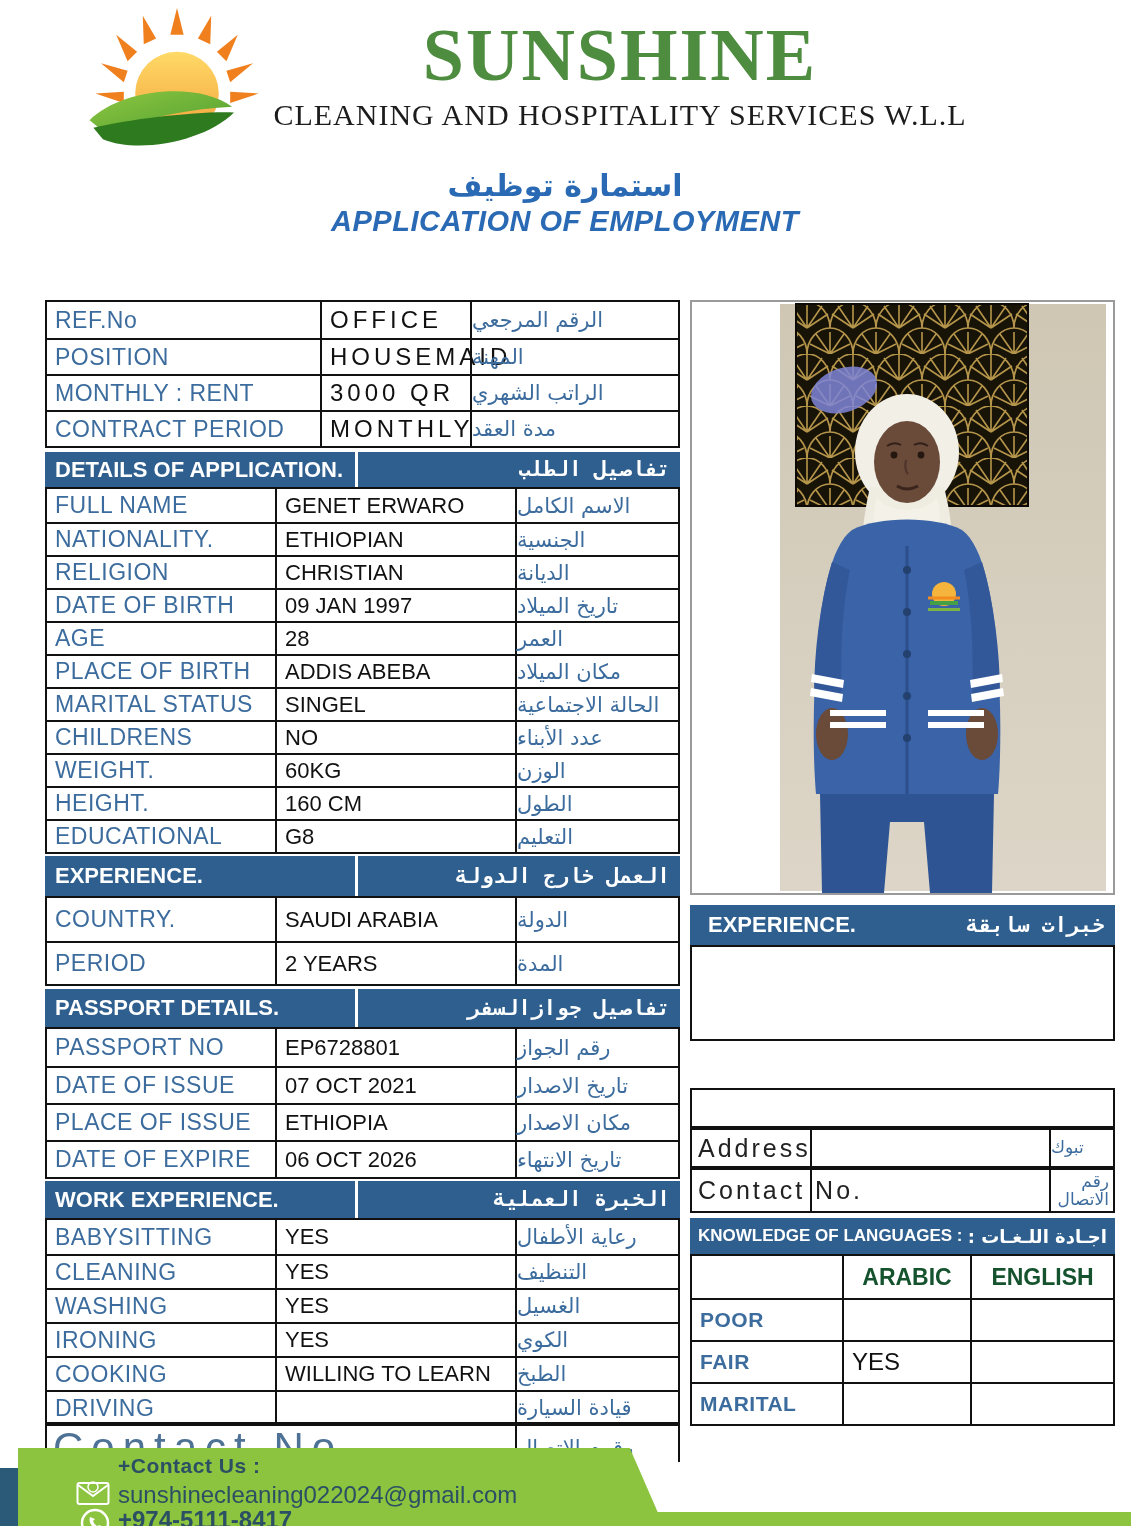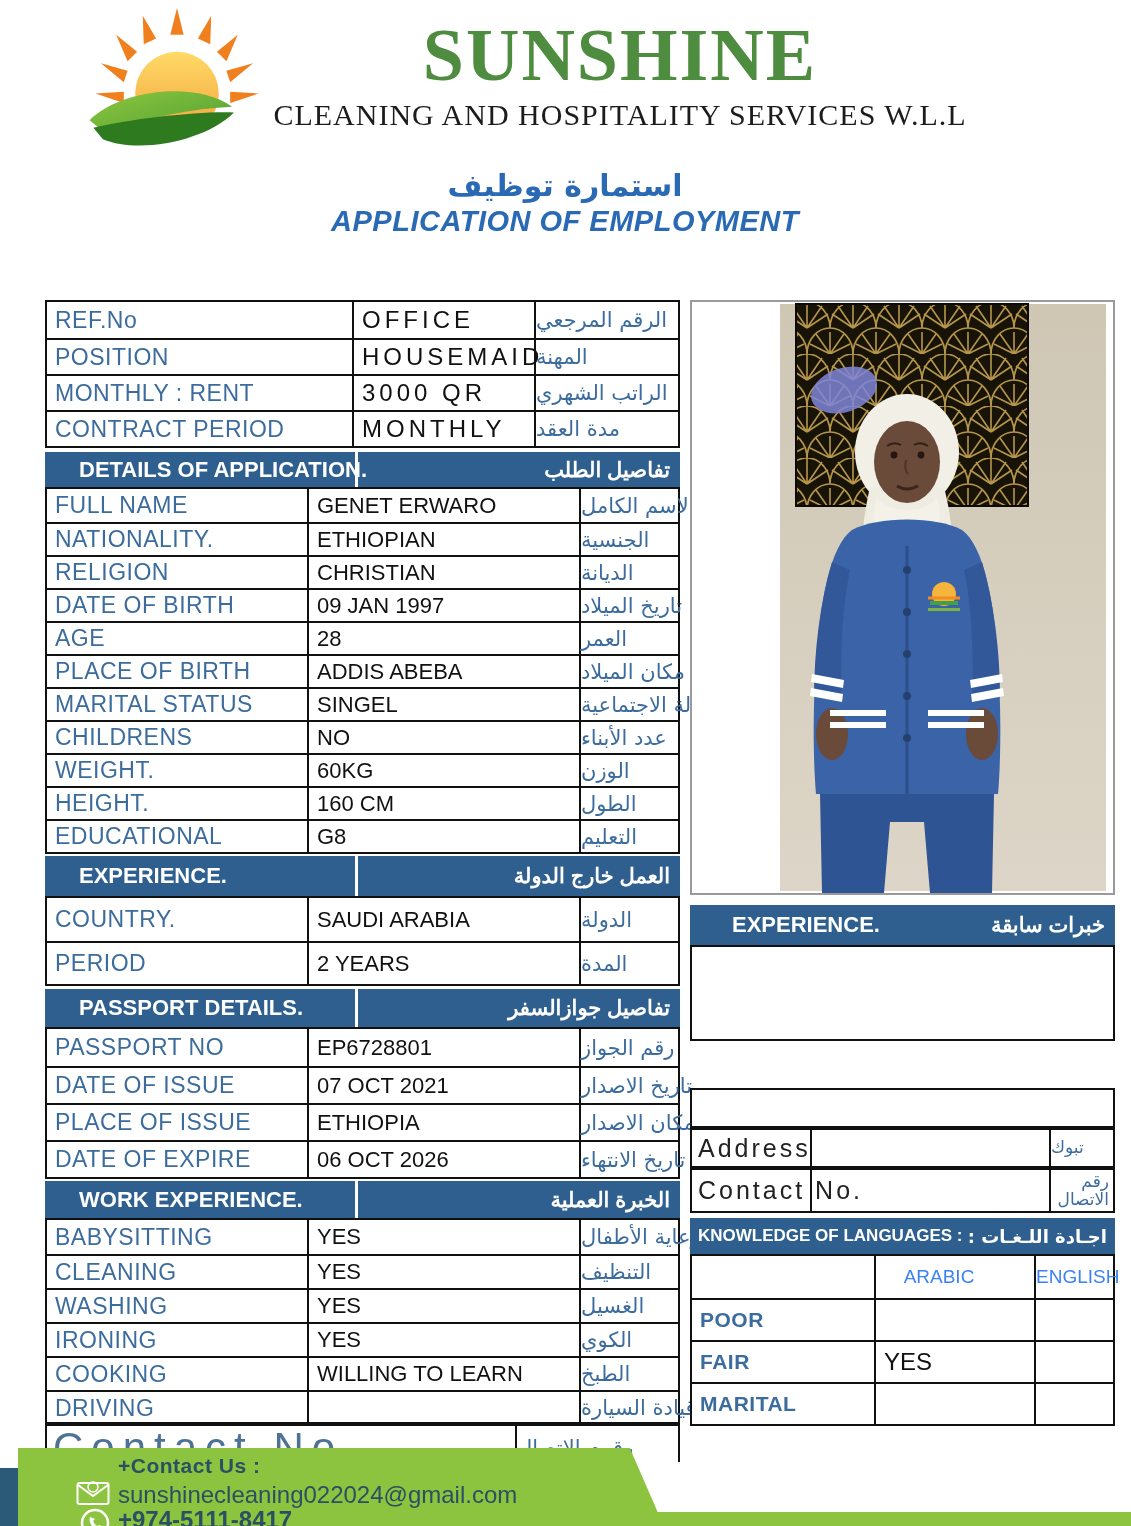--- a/index.html
+++ b/index.html
@@ -13,25 +13,25 @@
   #brand-subtitle{font-family:"Liberation Serif",serif;font-size:30px;color:#1c1c1c;
                   margin-top:6px;letter-spacing:1px;}
   #form-titles{position:absolute;left:170px;top:168px;width:790px;text-align:center;}
   #form-title-ar{font-family:"DejaVu Sans",sans-serif;font-weight:bold;font-size:30px;color:#2a6ab5;}
   #form-title-en{font-size:29px;font-weight:bold;font-style:italic;color:#2a6ab5;margin-top:2px;letter-spacing:.5px;}
 
   
   .sec{position:absolute;box-sizing:border-box;}
   .hdr{background:#2e5f8e;color:#fff;font-weight:bold;font-size:22px;display:flex;
        align-items:center;justify-content:space-between;padding:0;}
-  .hdr .en{padding-left:10px;margin-left:24px;}
-  .hdr .ar{padding-right:10px;font-family:Liberation Sans, sans-serif;font-size:21px;direction:rtl;}
+  .hdr .en{padding-left:10px;}
+  .hdr .ar{padding-right:10px;font-family:Liberation Mono, monospace;font-size:21px;direction:rtl;}
   .hdr .gap{position:absolute;left:310px;top:0;bottom:0;width:3px;background:#fff;}
   .ltable{border:2px solid #111;background:#fff;}
-  .trow{display:grid;box-sizing:border-box;gap:32px;}
+  .trow{display:grid;box-sizing:border-box;}
   .trow + .trow{border-top:2px solid #111;}
   .cell{box-sizing:border-box;overflow:visible;white-space:nowrap;display:flex;align-items:center;}
   .cell.label{color:#3c6c9d;font-size:23px;padding-left:8px;letter-spacing:.5px;}
   .cell.value{border-left:2px solid #111;color:#111;font-size:22px;padding-left:8px;}
   .cell.ar{border-left:2px solid #111;color:#3c6c9d;font-size:21px;justify-content:flex-end;
            padding-right:8px;font-family:"DejaVu Sans",sans-serif;direction:rtl;}
   
   #top-table .trow{grid-template-columns:273px 150px auto;height:36px;}
   #top-table .cell.value{letter-spacing:4px;font-size:24px;}
   #details-table .trow{grid-template-columns:228px 240px auto;height:33px;}
@@ -63,21 +63,21 @@
   .rrow .rar{border-left:2px solid #111;color:#3c6c9d;font-size:17px;text-align:right;padding-right:4px;
       font-family:"DejaVu Sans",sans-serif;direction:rtl;display:flex;align-items:center;
       justify-content:flex-end;line-height:1.05;}
   #lang-header{background:#2e5f8e;color:#fff;font-weight:bold;display:flex;align-items:center;
       justify-content:space-between;}
   #lang-header .en{font-size:17px;padding-left:8px;}
   #lang-header .ar{font-size:18px;padding-right:8px;font-family:"DejaVu Sans",sans-serif;direction:rtl;}
   #lang-table{border:2px solid #111;background:#fff;}
   #lang-table .trow{grid-template-columns:150px 128px auto;}
   #lang-table .trow:first-child{height:40px;}
-  #lang-table .cell.lhead{border-left:2px solid #111;color:#3b82f6;font-weight:normal;font-size:19px;
+  #lang-table .cell.lhead{border-left:2px solid #111;color:#14532d;font-weight:bold;font-size:23px;
       justify-content:center;}
   #lang-table .cell.label{font-weight:bold;font-size:21px;}
   #lang-table .cell.lval{border-left:2px solid #111;font-size:24px;color:#111;padding-left:8px;}
 
   
   #footer-strip{position:absolute;left:0;top:1512px;width:1131px;height:14px;background:#8cc43f;z-index:2;}
   #footer-banner{position:absolute;left:18px;top:1448px;width:644px;height:74px;background:#8cc43f;
       clip-path:polygon(0 0,95% 0,100% 100%,0 100%);z-index:2;}
   #footer-bluebar{position:absolute;left:0;top:1468px;width:18px;height:58px;background:#2a5a78;z-index:3;}
   .ftext{position:absolute;z-index:3;color:#2b4f63;}

